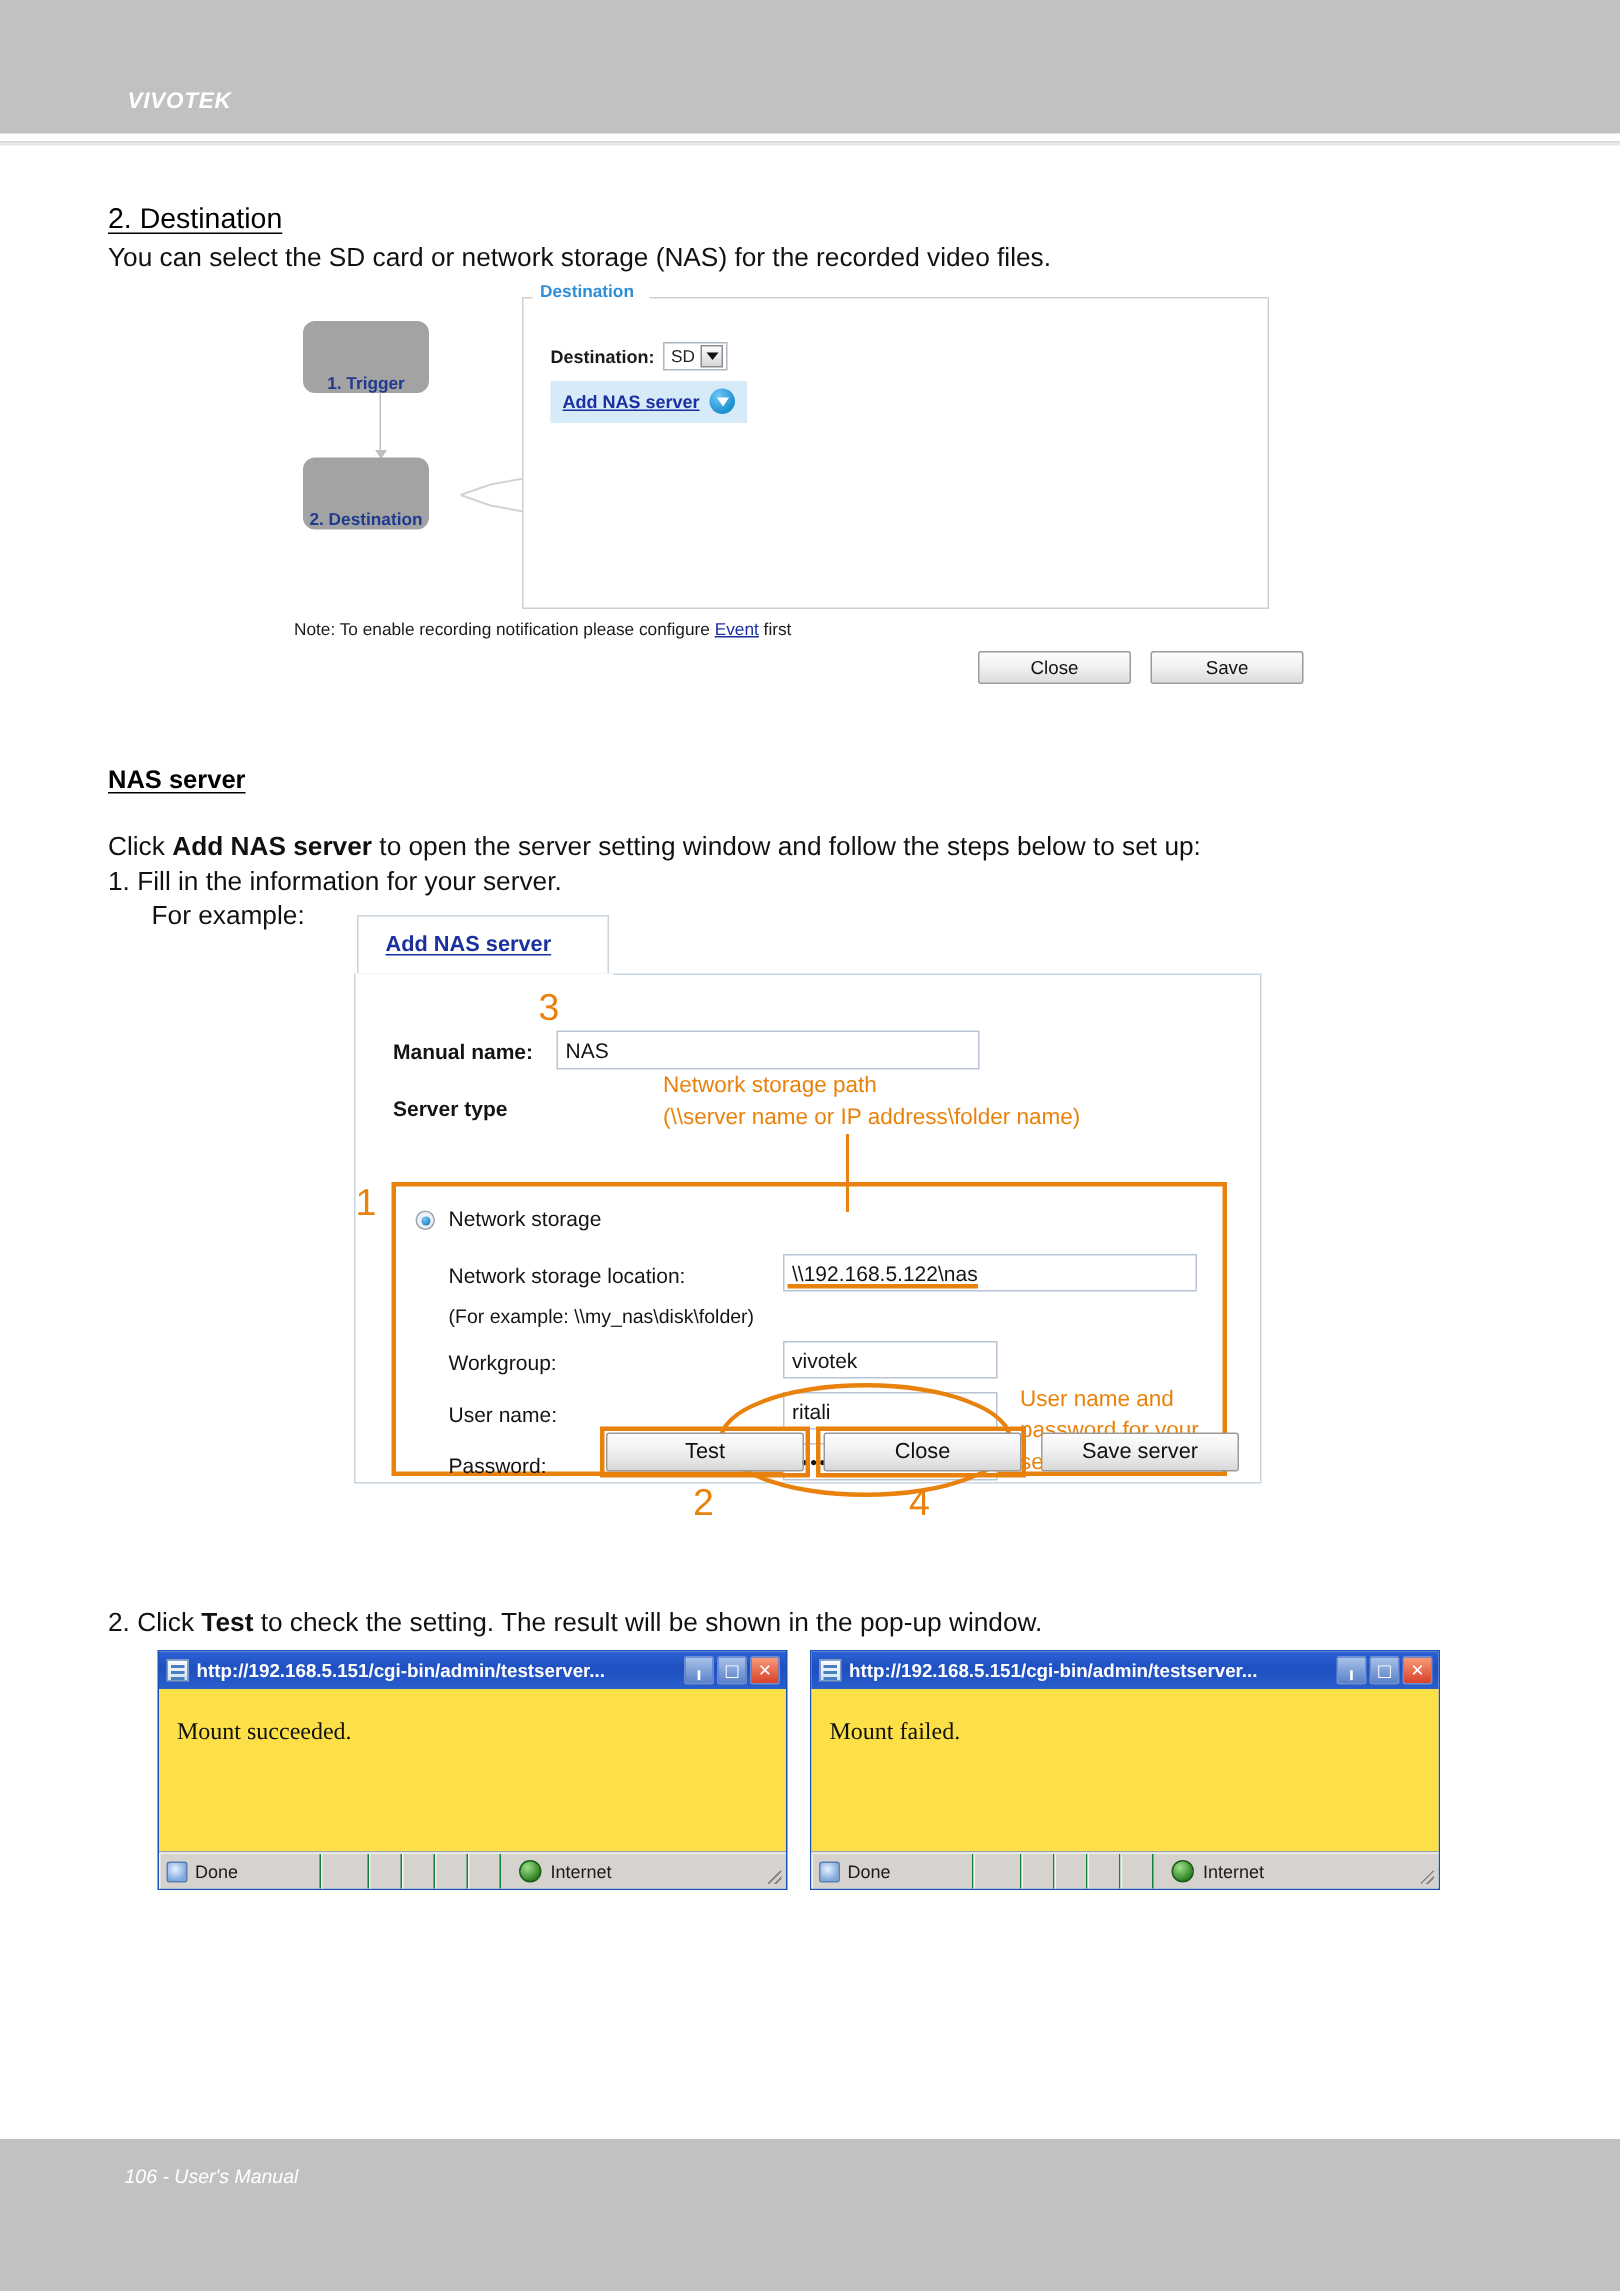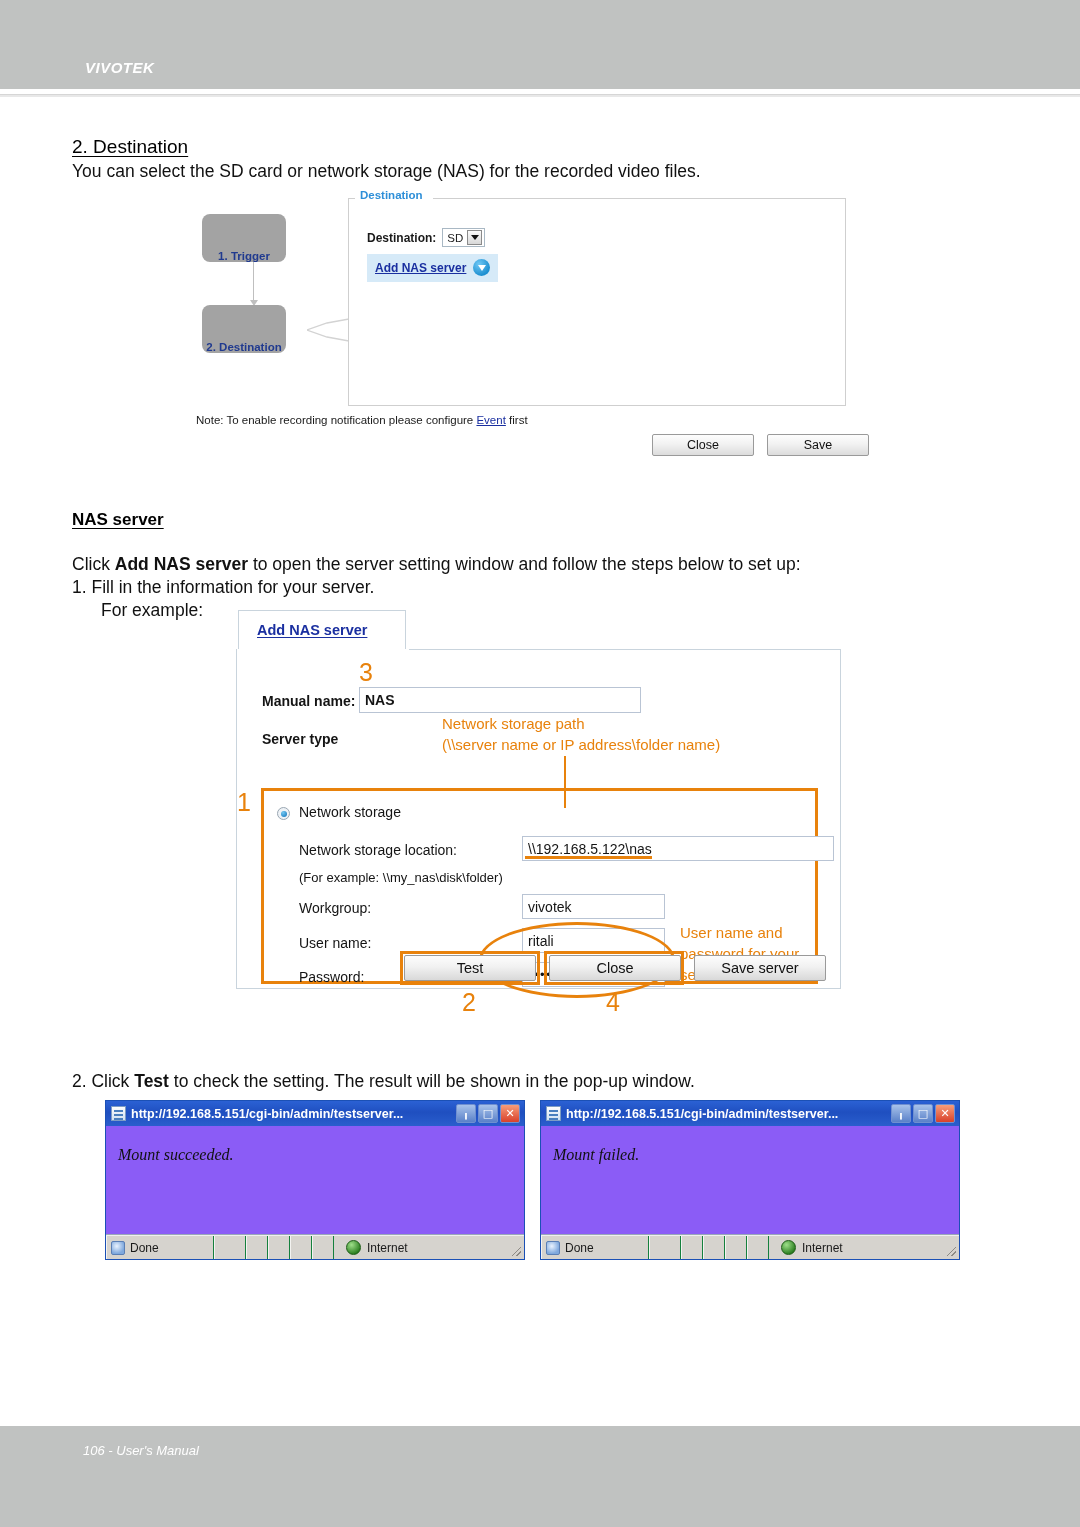--- a/index.html
+++ b/index.html
@@ -239,21 +239,21 @@
   .pop-ctl span {
     width: 20px; height: 19px; border: 1px solid #6f8fd0; border-radius: 2px;
     display: flex; align-items: center; justify-content: center;
     font-size: 11px; color: #ffffff; font-family: "DejaVu Sans", sans-serif;
   }
   .pop-ctl .min { background: linear-gradient(#a8c2ea,#5a81c9); }
   .pop-ctl .max { background: linear-gradient(#a8c2ea,#5a81c9); }
   .pop-ctl .cls { background: linear-gradient(#f79d7a,#d8412a); }
   .pop-content {
     position: absolute; left: 0; top: 25px; width: 100%; height: 109px;
-    background: #8b5cf6; border-bottom: 1px solid #9aa7b8; font-style: italic;
+    background: #fde047; border-bottom: 1px solid #9aa7b8;
   }
   .pop-msg {
     position: absolute; left: 12px; top: 20px;
     font-family: "Liberation Serif", serif; font-size: 16px; color: #111;
   }
   .pop-status {
     position: absolute; left: 0; bottom: 0; width: 100%; height: 24px;
     background: #d6d3ce; display: flex; align-items: center;
     border-top: 1px solid #efefef;
   }
@@ -362,39 +362,39 @@
   <div class="tab-head">
     <span class="lbl">Add NAS server</span>
   </div>
 
   <div class="dlg-body">
     <div class="topseam"></div>
 
     <div class="anno-num" style="left:122px; top:8px;">3</div>
 
     <div class="lbl-bold" style="left:25px; top:43px;">Manual name:</div>
-    <div class="txt-input" style="left:122px; top:37px; width:282px; height:26px;font-weight:bold;">
+    <div class="txt-input" style="left:134px; top:37px; width:282px; height:26px;">
       <span>NAS</span>
     </div>
 
     <div class="lbl-bold" style="left:25px; top:81px;">Server type</div>
 
     <div class="anno-text" style="left:205px; top:63px;">Network storage path</div>
     <div class="anno-text" style="left:205px; top:84px;">(\\server name or IP address\folder name)</div>
     <div class="anno-vline" style="left:327px; top:106px; height:52px;"></div>
 
     <div class="anno-num" style="left:0px; top:138px;">1</div>
 
     <div class="orange-box"></div>
 
     <div class="radio-dot" style="left:40px; top:157px;"></div>
     <div class="lbl-norm" style="left:62px; top:154px;">Network storage</div>
 
     <div class="lbl-norm" style="left:62px; top:192px;">Network storage location:</div>
-    <div class="txt-input" style="left:285px; top:186px; width:312px; height:25px;">
+    <div class="txt-input" style="left:285px; top:186px; width:276px; height:25px;">
       <span>\\192.168.5.122\nas</span>
     </div>
     <div class="anno-uline" style="left:288px; top:206px; width:127px;"></div>
 
     <div class="lbl-norm" style="left:62px; top:220px; font-size:13px;">(For example: \\my_nas\disk\folder)</div>
 
     <div class="lbl-norm" style="left:62px; top:250px;">Workgroup:</div>
     <div class="txt-input" style="left:285px; top:244px; width:143px; height:25px;">
       <span>vivotek</span>
     </div>

